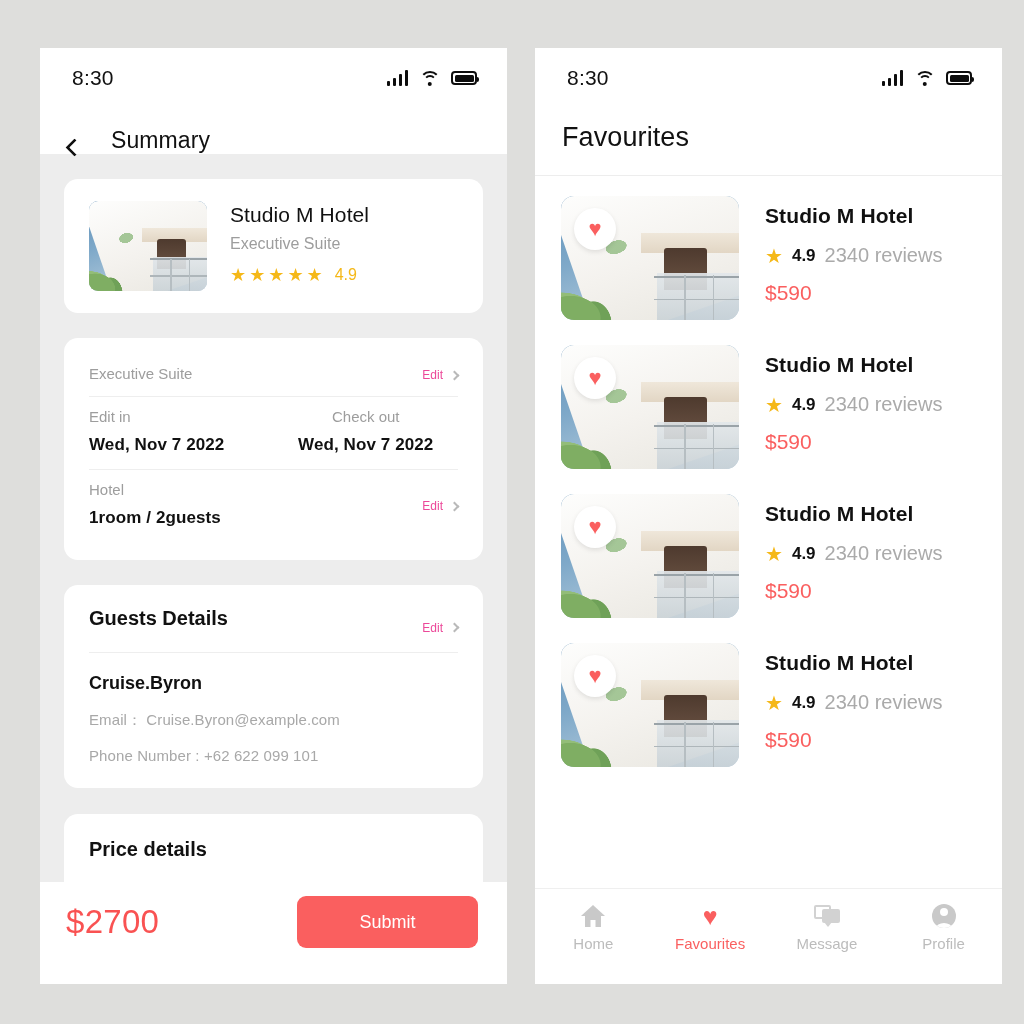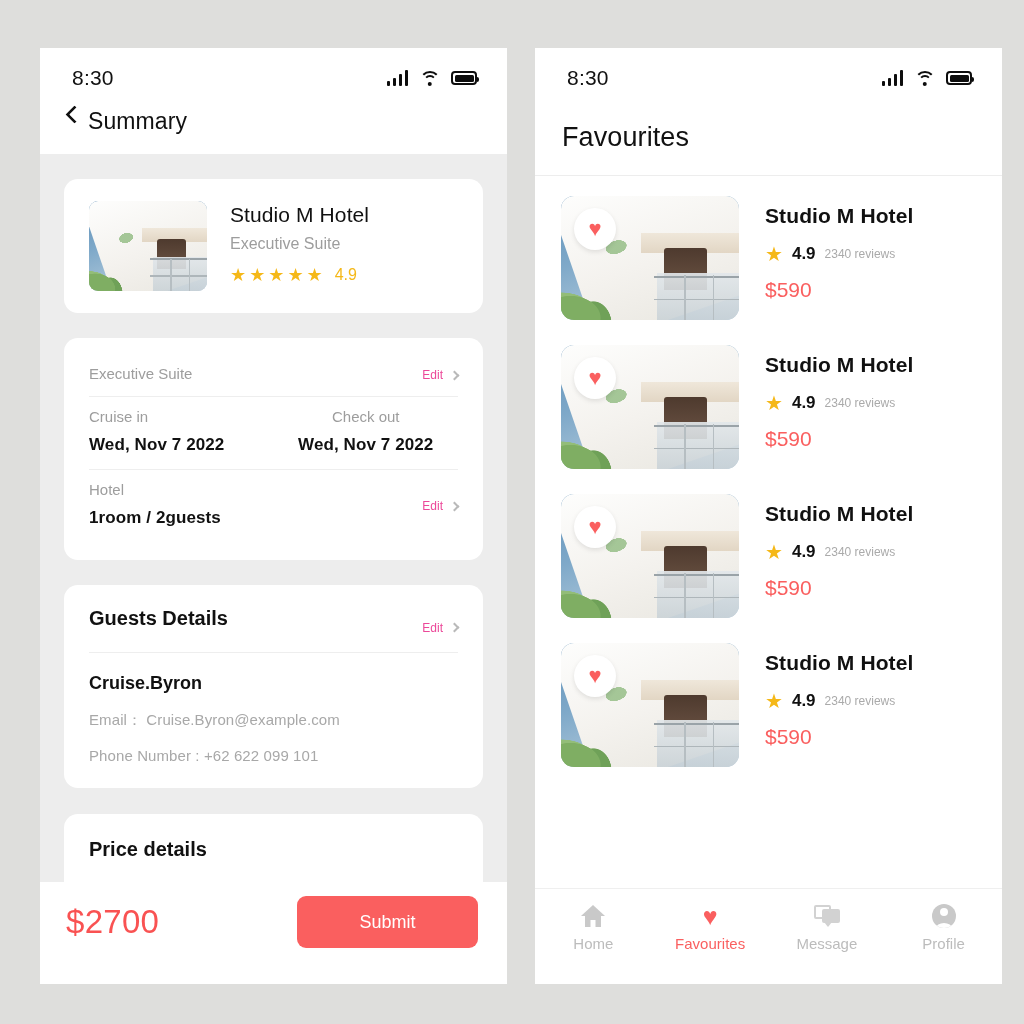--- a/index.html
+++ b/index.html
@@ -70,23 +70,23 @@
     content: ""; position: absolute; right: -4px; top: 4px;
     width: 2.5px; height: 5px; background: #0d0d0d; border-radius: 0 2px 2px 0;
   }
   .batt i { display: block; margin: 1.5px; width: 19px; height: 7px; background: #0d0d0d; border-radius: 1.5px; }
 
   
   .nav-bar {
     background: #ffffff;
     height: 46px;
     display: flex;
-    align-items: flex-start;
+    align-items: flex-end;
     padding: 0 0 0 28px;
-    gap: 7px;
+    gap: 30px;
   }
   .back-chevron {
     width: 13px; height: 13px;
     border-left: 3px solid #111;
     border-bottom: 3px solid #111;
     transform: rotate(45deg);
     border-radius: 1px;
     cursor: pointer;
     flex: none;
   }
@@ -251,21 +251,21 @@
   }
   .fav-title { font-size: 27px; color: #111; letter-spacing: .1px; }
 
   .fav-list { background: #ffffff; padding: 20px 26px 0 26px; height: 722px; }
   .fav-item { display: flex; gap: 26px; margin-bottom: 25px; cursor: pointer; }
   .fav-info { padding-top: 8px; }
   .fav-name { font-size: 21px; color: #111; font-weight: bold; letter-spacing: .1px; }
   .fav-rating { display: flex; align-items: center; gap: 9px; margin-top: 16px; }
   .fav-rating .st { color: #f5b818; font-size: 20px; line-height: 1; }
   .fav-rating .score { font-size: 17px; color: #111; font-weight: bold; }
-  .fav-rating .reviews { font-size: 12px; color: #aaaaaa; }
+  .fav-rating .reviews { font-size: 20px; color: #aaaaaa; }
   .fav-price { color: #fa5f5f; font-size: 21px; margin-top: 14px; }
 
   .tab-bar {
     position: absolute; left: 0; bottom: 0;
     width: 467px; height: 96px;
     background: #ffffff;
     border-top: 1px solid #efefef;
     display: flex; align-items: flex-start;
     padding-top: 14px;
   }
@@ -394,21 +394,21 @@
           <div class="edit-link">
             <span class="edit-text">Edit</span>
             <span class="edit-chev"></span>
           </div>
         </div>
 
         <div class="divider"></div>
 
         <div class="detail-block two-col">
           <div>
-            <div class="detail-label">Cruise in</div>
+            <div class="detail-label">Edit in</div>
             <div class="detail-value">Wed, Nov 7 2022</div>
           </div>
           <div class="col-right">
             <div class="detail-label">Check out</div>
             <div class="detail-value">Wed, Nov 7 2022</div>
           </div>
         </div>
 
         <div class="divider"></div>
 

